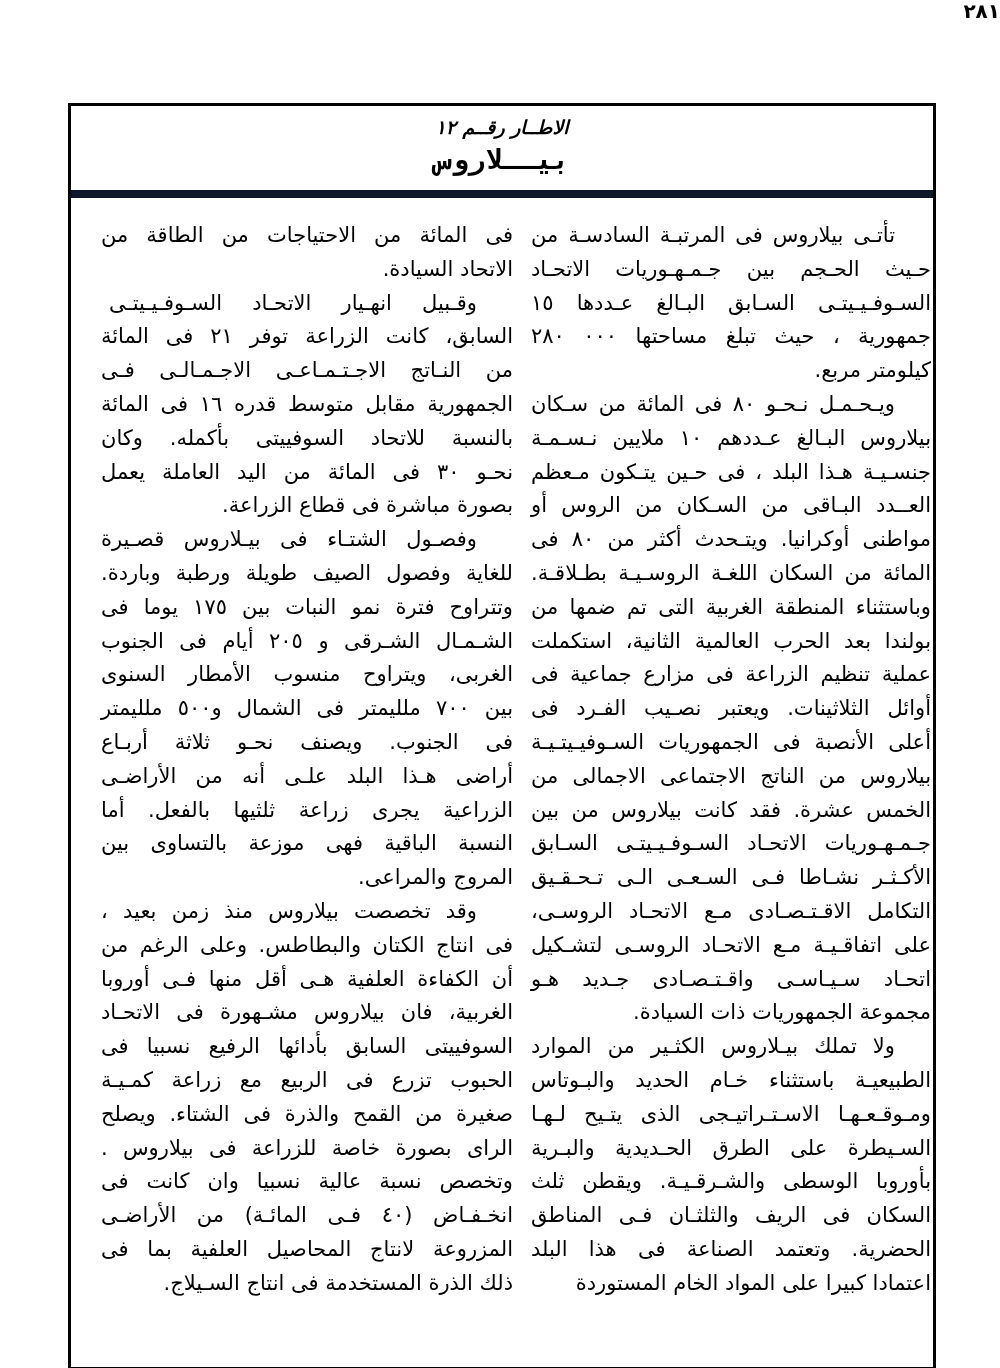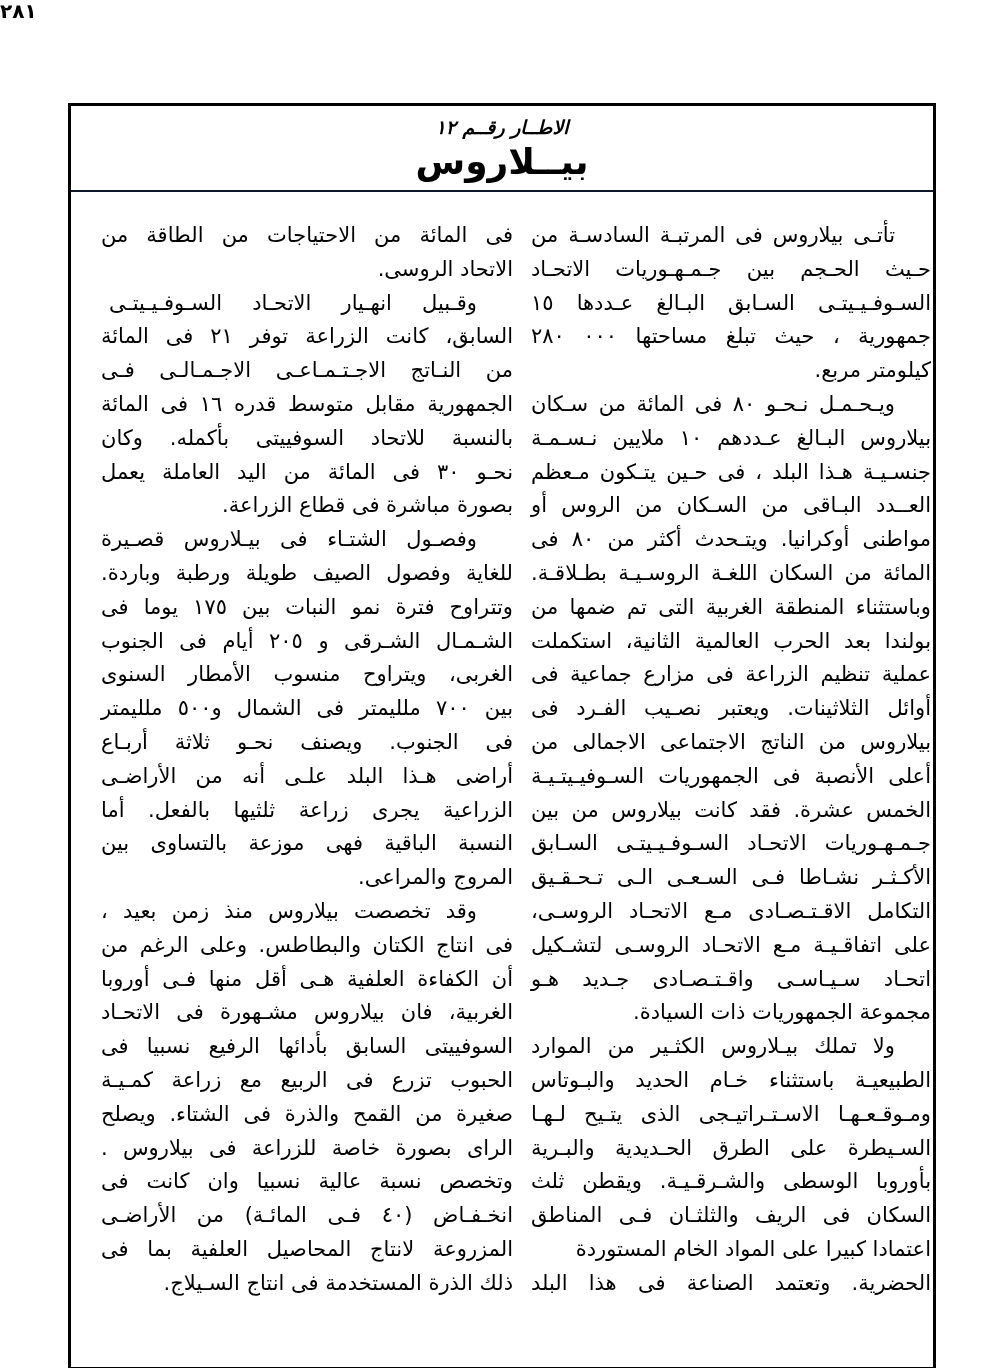--- a/index.html
+++ b/index.html
@@ -1,26 +1,26 @@
 <!DOCTYPE html>
 <html><head>
 <meta charset="utf-8">
 <style>
   html, body { margin: 0; padding: 0; background: #ffffff; }
   body { width: 1000px; height: 1368px; position: relative; overflow: hidden;
          font-family: "DejaVu Sans", sans-serif; color: #000; }
-  .page-number { position: absolute; top: 0; left: 0; width: 1000px; text-align: left;
+  .page-number { position: absolute; top: 0; left: 0; width: 1000px; text-align: right;
                  font-size: 20px; font-weight: bold; line-height: 22px; }
   .frame { position: absolute; left: 68px; top: 103px; width: 862px; height: 1261px;
            border: 3px solid #000; border-bottom-width: 3px; box-sizing: content-box; }
   .frame-header { position: absolute; left: 0; top: 0; width: 100%; height: 84px;
-                  border-bottom: 2px solid #0f172a; text-align: center; direction: rtl; }
+                  border-bottom: 8px solid #0f172a; text-align: center; direction: rtl; }
   .frame-label { display: block; font-size: 19px; font-style: italic; font-weight: bold;
                  margin-top: 8px; line-height: 26px; }
-  .frame-title { display: block; font-size: 36px; font-weight: bold; line-height: 44px; }
+  .frame-title { display: block; font-size: 28px; font-weight: bold; line-height: 44px; font-family: Liberation Mono, monospace; }
   .columns { position: absolute; top: 113px; left: 0; width: 100%; }
   .col { position: absolute; top: 0; direction: rtl; text-align: justify;
          font-size: 21px; line-height: 33.8px; }
   .col-right { left: 460px; width: 400px; }
   .col-left { left: 30px; width: 412px; }
   .col p { margin: 0; text-align: justify; text-align-last: right; }
   .col p.indent { text-indent: 36px; }
   .col .line { display: block; white-space: nowrap; text-align: justify; text-align-last: justify; }
   .col .line.last { text-align-last: right; }
 </style>
@@ -47,45 +47,45 @@
           <span class="line" style="padding-right: 36px;">ويـحـمـل نـحـو ٨٠ فى المائة من سـكان</span>
           <span class="line">بيلاروس البـالغ عـددهم ١٠ ملايين نـسـمـة</span>
           <span class="line">جنسـيـة هـذا البلد ، فى حـين يتـكون مـعظم</span>
           <span class="line">العــدد البـاقى من السـكان من الروس أو</span>
           <span class="line">مواطنى أوكرانيا. ويتـحدث أكثر من ٨٠ فى</span>
           <span class="line">المائة من السكان اللغـة الروسـيـة بطـلاقـة.</span>
           <span class="line">وباستثناء المنطقة الغربية التى تم ضمها من</span>
           <span class="line">بولندا بعد الحرب العالمية الثانية، استكملت</span>
           <span class="line">عملية تنظيم الزراعة فى مزارع جماعية فى</span>
           <span class="line">أوائل الثلاثينات. ويعتبر نصـيب الفـرد فى</span>
+          <span class="line">أعلى الأنصبة فى الجمهوريات السـوفيـيتـيـة</span>
           <span class="line">بيلاروس من الناتج الاجتماعى الاجمالى من</span>
-          <span class="line">أعلى الأنصبة فى الجمهوريات السـوفيـيتـيـة</span>
           <span class="line">الخمس عشرة. فقد كانت بيلاروس من بين</span>
           <span class="line">جـمـهـوريات الاتحـاد السـوفـيـيتـى السـابق</span>
           <span class="line">الأكـثـر نشـاطا فـى السـعـى الـى تـحـقـيق</span>
           <span class="line">التكامل الاقـتـصـادى مـع الاتحـاد الروسـى،</span>
           <span class="line">على اتفاقـيـة مـع الاتحـاد الروسـى لتشـكيل</span>
           <span class="line">اتحـاد سـيـاسـى واقـتـصـادى جـديد هـو</span>
           <span class="line last">مجموعة الجمهوريات ذات السيادة.</span>
         </p>
         <p class="indent" style="text-indent: 0px;">
           <span class="line" style="padding-right: 36px;">ولا تملك بيـلاروس الكثـير من الموارد</span>
           <span class="line">الطبيعيـة باستثناء خـام الحديد والبـوتاس</span>
           <span class="line">ومـوقـعـهـا الاسـتـراتيـجى الذى يتـيح لـهـا</span>
           <span class="line">السـيطرة على الطرق الحـديدية والبـرية</span>
           <span class="line">بأوروبا الوسطى والشـرقـيـة. ويقطن ثلث</span>
           <span class="line">السكان فى الريف والثلثـان فـى المناطق</span>
+          <span class="line">الحضرية. وتعتمد الصناعة فى هذا البلد</span>
           <span class="line last">اعتمادا كبيرا على المواد الخام المستوردة</span>
-          <span class="line">الحضرية. وتعتمد الصناعة فى هذا البلد</span>
         </p>
       </div>
     <div class="col col-left" id="col-left">
         <p>
           <span class="line">فى المائة من الاحتياجات من الطاقة من</span>
-          <span class="line last">الاتحاد الروسى.</span>
+          <span class="line last">الاتحاد السيادة.</span>
         </p>
         <p class="indent" style="text-indent: 0px;">
           <span class="line" style="padding-right: 36px; margin-left: 8px;">وقـبيل انهـيار الاتحـاد السـوفـيـيتـى</span>
           <span class="line">السابق، كانت الزراعة توفر ٢١ فى المائة</span>
           <span class="line">من النـاتج الاجـتـمـاعـى الاجـمـالـى فـى</span>
           <span class="line">الجمهورية مقابل متوسط قدره ١٦ فى المائة</span>
           <span class="line">بالنسبة للاتحاد السوفييتى بأكمله. وكان</span>
           <span class="line">نحـو ٣٠ فى المائة من اليد العاملة يعمل</span>
           <span class="line last">بصورة مباشرة فى قطاع الزراعة.</span>
         </p>

